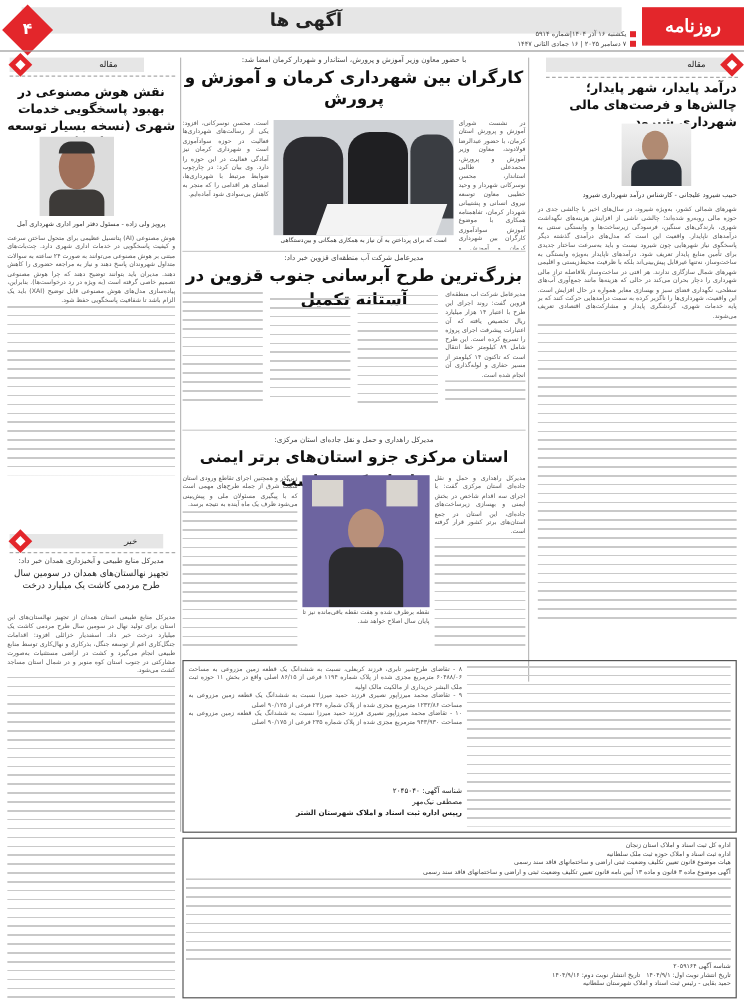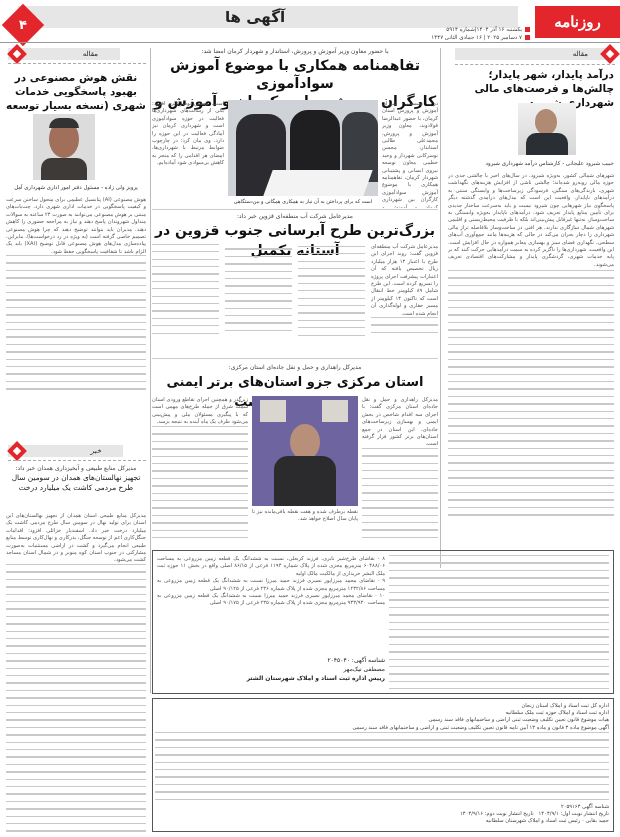--- a/index.html
+++ b/index.html
@@ -55,21 +55,20 @@
   <div style="position:absolute;left:8px;top:30px;width:42px;height:24px;border-radius:10px 10px 0 0;background:#2a2f36;"></div>
 </div>
 <div class="abs" style="left:448px;top:160px;width:166px;font-size:5.5px;color:#333;text-align:right;">حبیب شیرود علیجانی - کارشناس درآمد شهرداری شیرود</div>
 <div class="abs body-text" style="left:448px;top:172px;width:166px;height:395px;">
   <span>شهرهای شمالی کشور، به‌ویژه شیرود، در سال‌های اخیر با چالشی جدی در حوزه مالی روبه‌رو شده‌اند؛ چالشی ناشی از افزایش هزینه‌های نگهداشت شهری، بارندگی‌های سنگین، فرسودگی زیرساخت‌ها و وابستگی سنتی به درآمدهای ناپایدار. واقعیت این است که مدل‌های درآمدی گذشته دیگر پاسخگوی نیاز شهرهایی چون شیرود نیست و باید به‌سرعت ساختار جدیدی برای تأمین منابع پایدار تعریف شود. درآمدهای ناپایدار به‌ویژه وابستگی به ساخت‌وساز، نه‌تنها غیرقابل پیش‌بینی‌اند بلکه با ظرفیت محیط‌زیستی و اقلیمی شهرهای شمال سازگاری ندارند. هر افتی در ساخت‌وساز بلافاصله تراز مالی شهرداری را دچار بحران می‌کند در حالی که هزینه‌ها مانند جمع‌آوری آب‌های سطحی، نگهداری فضای سبز و بهسازی معابر همواره در حال افزایش است. این واقعیت، شهرداری‌ها را ناگزیر کرده به سمت درآمدهایی حرکت کنند که بر پایه خدمات شهری، گردشگری پایدار و مشارکت‌های اقتصادی تعریف می‌شوند.</span>
   <div class="filler" style="height:250px;margin-top:2px;"></div>
 </div>
 
 <div class="abs kicker" style="left:155px;top:47px;width:280px;">با حضور معاون وزیر آموزش و پرورش، استاندار و شهردار کرمان امضا شد:</div>
 <div class="abs h1" style="left:152px;top:56px;width:286px;font-size:14px;line-height:18px;">
-  <div>تفاهمنامه همکاری با موضوع آموزش سوادآموزی</div>
   <div>کارگران بین شهرداری کرمان و آموزش و پرورش</div>
 </div>
 <div class="abs body-text" style="left:382px;top:100px;width:56px;height:108px;">در نشست شورای آموزش و پرورش استان کرمان، با حضور عبدالرضا فولادوند، معاون وزیر آموزش و پرورش، محمدعلی طالبی استاندار، محسن نوسرکانی شهردار و وحید خطیبی معاون توسعه نیروی انسانی و پشتیبانی شهردار کرمان، تفاهمنامه همکاری با موضوع آموزش سوادآموزی کارگران بین شهرداری کرمان و آموزش و پرورش امضا شد.</div>
 <div class="abs photo" style="left:228px;top:100px;width:150px;height:96px;background:#cfd2d6;">
   <div style="position:absolute;left:8px;top:14px;width:50px;height:82px;background:#2c2c30;border-radius:18px 18px 0 0;"></div>
   <div style="position:absolute;left:62px;top:10px;width:50px;height:86px;background:#1f1f22;border-radius:18px 18px 0 0;"></div>
   <div style="position:absolute;left:114px;top:12px;width:36px;height:70px;background:#3a3d42;border-radius:14px 14px 0 0;"></div>
   <div style="position:absolute;left:40px;top:70px;width:100px;height:26px;background:#f3f3f3;transform:skewX(-20deg);"></div>
 </div>
 <div class="abs caption" style="left:228px;top:198px;width:150px;">است که برای پرداختن به آن نیاز به همکاری همگانی و بین‌دستگاهی</div>
@@ -109,21 +108,21 @@
 <div class="abs photo" style="left:33px;top:114px;width:62px;height:66px;background:#dcdcdc;">
   <div style="position:absolute;left:16px;top:6px;width:30px;height:38px;border-radius:50%;background:#a0705a;"></div>
   <div style="position:absolute;left:16px;top:4px;width:30px;height:10px;border-radius:14px 14px 0 0;background:#333;"></div>
   <div style="position:absolute;left:8px;top:44px;width:46px;height:22px;border-radius:10px 10px 0 0;background:#3d3a38;"></div>
 </div>
 <div class="abs" style="left:6px;top:184px;width:140px;font-size:5.4px;color:#333;text-align:center;">پرویز ولی زاده - مسئول دفتر امور اداری شهرداری آمل</div>
 <div class="abs body-text" style="left:6px;top:196px;width:140px;height:200px;">
   <span>هوش مصنوعی (AI) پتانسیل عظیمی برای متحول ساختن سرعت و کیفیت پاسخگویی در خدمات اداری شهری دارد. چت‌بات‌های مبتنی بر هوش مصنوعی می‌توانند به صورت ۲۴ ساعته به سوالات متداول شهروندان پاسخ دهند و نیاز به مراجعه حضوری را کاهش دهند. مدیران باید بتوانند توضیح دهند که چرا هوش مصنوعی تصمیم خاصی گرفته است (به ویژه در رد درخواست‌ها). بنابراین، پیاده‌سازی مدل‌های هوش مصنوعی قابل توضیح (XAI) باید یک الزام باشد تا شفافیت پاسخگویی حفظ شود.</span>
   <div class="filler" style="height:150px;"></div>
 </div>
-<div class="abs sec-bar" style="left:8px;top:445px;width:115px;font-style:italic;"><span>خبر</span></div>
+<div class="abs sec-bar" style="left:8px;top:445px;width:128px;font-style:italic;"><span>خبر</span></div>
 <div class="abs sec-icon" style="left:10px;top:444px;"></div>
 <div class="abs dash" style="left:8px;top:460px;width:138px;"></div>
 <div class="abs kicker" style="left:6px;top:464px;width:140px;">مدیرکل منابع طبیعی و آبخیزداری همدان خبر داد:</div>
 <div class="abs" style="left:6px;top:473px;width:140px;font-size:7.4px;line-height:10px;text-align:center;color:#222;">تجهیز نهالستان‌های همدان در سومین سال طرح مردمی کاشت یک میلیارد درخت</div>
 <div class="abs body-text" style="left:6px;top:512px;width:140px;height:320px;">
   <span>مدیرکل منابع طبیعی استان همدان از تجهیز نهالستان‌های این استان برای تولید نهال در سومین سال طرح مردمی کاشت یک میلیارد درخت خبر داد. اسفندیار خزائلی افزود: اقدامات جنگل‌کاری اعم از توسعه جنگل، بذرکاری و نهال‌کاری توسط منابع طبیعی انجام می‌گیرد و کشت در اراضی مستثنیات به‌صورت مشارکتی در جنوب استان کوه منوبر و در شمال استان مساجد کشت می‌شود.</span>
   <div class="filler" style="height:280px;"></div>
 </div>
 
 <div class="abs box" style="left:152px;top:550px;width:462px;height:144px;">

